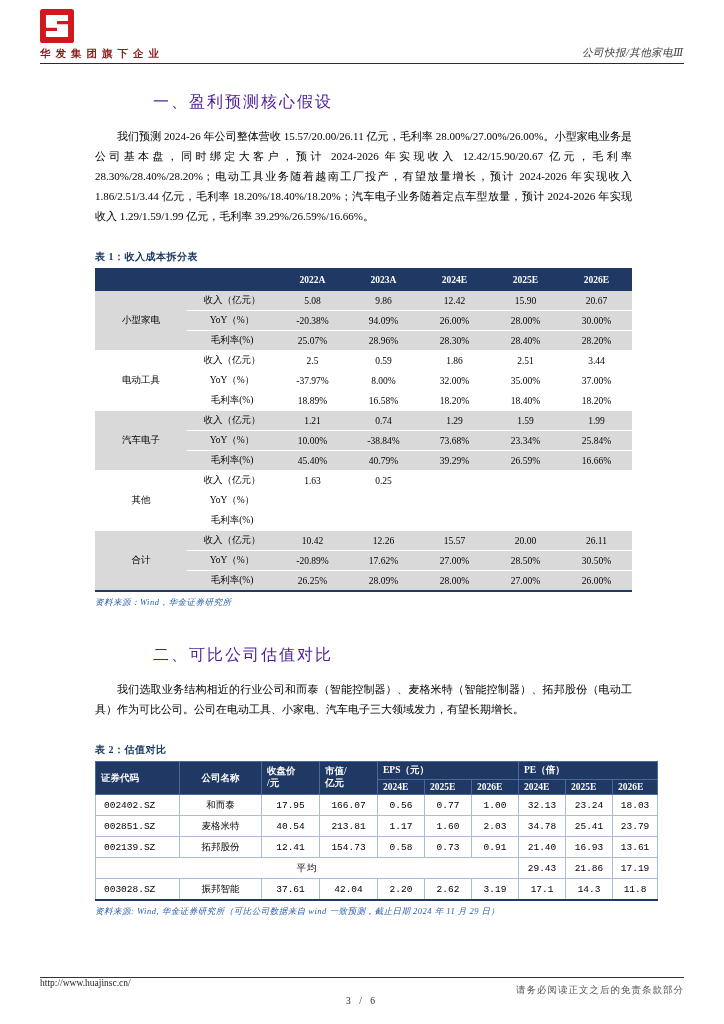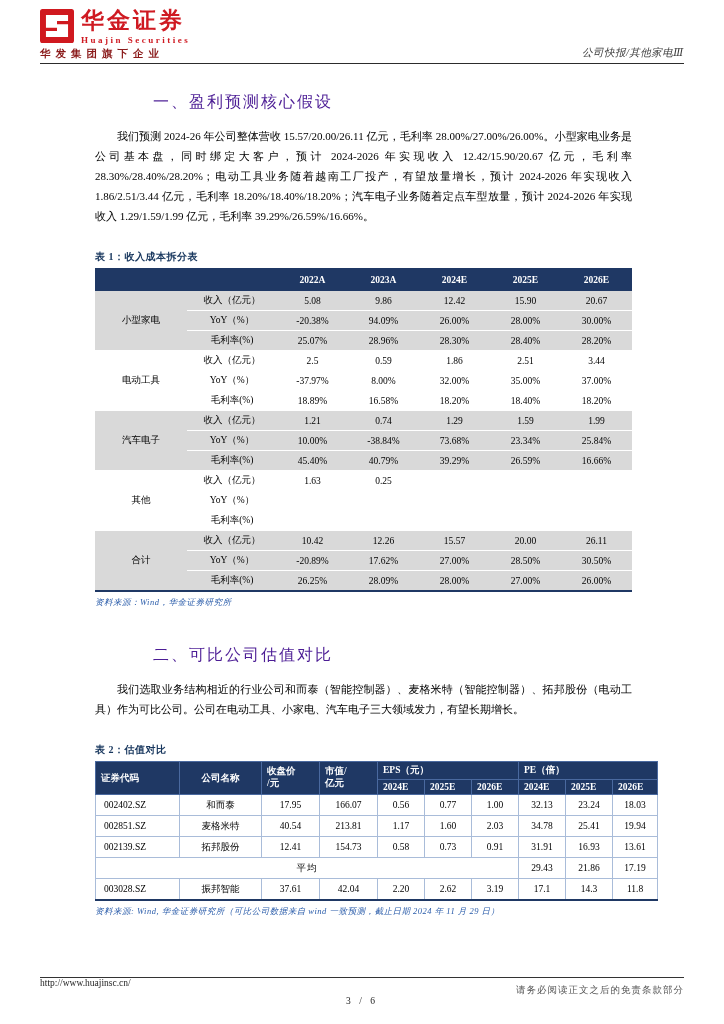--- a/index.html
+++ b/index.html
@@ -27,44 +27,40 @@
   table.t1 { margin-top: 4px; width: 100%; border-collapse: collapse; font-size: 9.5px; border-bottom: 2px solid #1f3864; table-layout: fixed; }
   .t1 thead th { background: #1f3864; color: #fff; font-weight: bold; height: 21px; text-align: center; }
   .t1 td { height: 19px; text-align: center; border-bottom: 1px solid #fff; padding: 0 2px; }
   .t1 tr.sh td { background: #d9d9d9; }
   .t1 .gname { font-size: 9.5px; text-align: center; }
   
   table.t2 { margin-top: 4px; width: 562px; border-collapse: collapse; font-size: 9.5px; border-bottom: 2px solid #1f3864; table-layout: fixed; }
   .t2 th { background: #1f3864; color: #fff; font-weight: bold; border: 1px solid #4a699f; padding: 2px 5px; text-align: left; }
   .t2 th.name-h { text-align: center; }
   .t2 .two-line span { display: block; line-height: 1.25; }
-  .t2 td { border: 1px solid #a9bcd9; height: 18px; text-align: center; padding: 1px 4px; }
+  .t2 td { border: 1px solid #a9bcd9; height: 18px; text-align: center; padding: 1px 4px; font-family: Liberation Mono, monospace; }
   .t2 td.code { text-align: left; padding-left: 8px; }
   .t2 td.avg { text-align: center; letter-spacing: 1px; }
   
   .footer { position: absolute; left: 40px; right: 40px; bottom: 26px; border-top: 1.2px solid #333; height: 20px; font-size: 9.5px; color: #222; }
   .footer .url { position: absolute; left: 0; top: 0; }
   .footer .page-num { position: absolute; left: 50%; transform: translateX(-50%); top: 18px; letter-spacing: 3px; }
   .footer .disc { position: absolute; right: 0; top: 6px; color: #555; letter-spacing: 1px; }
 </style>
 </head>
 <body>
 
 <div class="page">
 
   <div class="logo-row">
     <div class="logo-box">
       <svg viewBox="0 0 40 40" xmlns="http://www.w3.org/2000/svg">
         <rect width="40" height="40" rx="3" fill="#d0191f"></rect>
         <path d="M7 7 h26 v7 h-13 v4 h13 v15 h-26 v-7 h13 v-4 h-13 z" fill="#ffffff"></path>
       </svg>
-    </div>
-    <div class="logo-text">
-      <div class="logo-cn">华金证券</div>
-      <div class="logo-en">Huajin Securities</div>
     </div>
   </div>
   <div class="logo-sub">华发集团旗下企业</div>
   <div class="doc-type">公司快报/其他家电Ⅲ</div>
   <div class="hdr-rule"></div>
 
   <div class="content">
 
     <div class="sec-title">一、盈利预测核心假设</div>
     <p class="body-p">我们预测 2024-26 年公司整体营收 15.57/20.00/26.11 亿元，毛利率 28.00%/27.00%/26.00%。小型家电业务是公司基本盘，同时绑定大客户，预计 2024-2026 年实现收入 12.42/15.90/20.67 亿元，毛利率 28.30%/28.40%/28.20%；电动工具业务随着越南工厂投产，有望放量增长，预计 2024-2026 年实现收入 1.86/2.51/3.44 亿元，毛利率 18.20%/18.40%/18.20%；汽车电子业务随着定点车型放量，预计 2024-2026 年实现收入 1.29/1.59/1.99 亿元，毛利率 39.29%/26.59%/16.66%。</p>
@@ -282,31 +278,31 @@
         <tr>
           <td class="code">002851.SZ</td>
           <td>麦格米特</td>
           <td>40.54</td>
           <td>213.81</td>
           <td>1.17</td>
           <td>1.60</td>
           <td>2.03</td>
           <td>34.78</td>
           <td>25.41</td>
-          <td>19.94</td>
+          <td>23.79</td>
         </tr>
         <tr>
           <td class="code">002139.SZ</td>
           <td>拓邦股份</td>
           <td>12.41</td>
           <td>154.73</td>
           <td>0.58</td>
           <td>0.73</td>
           <td>0.91</td>
-          <td>31.91</td>
+          <td>21.40</td>
           <td>16.93</td>
           <td>13.61</td>
         </tr>
         <tr>
           <td class="avg" colspan="7">平均</td>
           <td>29.43</td>
           <td>21.86</td>
           <td>17.19</td>
         </tr>
         <tr>

